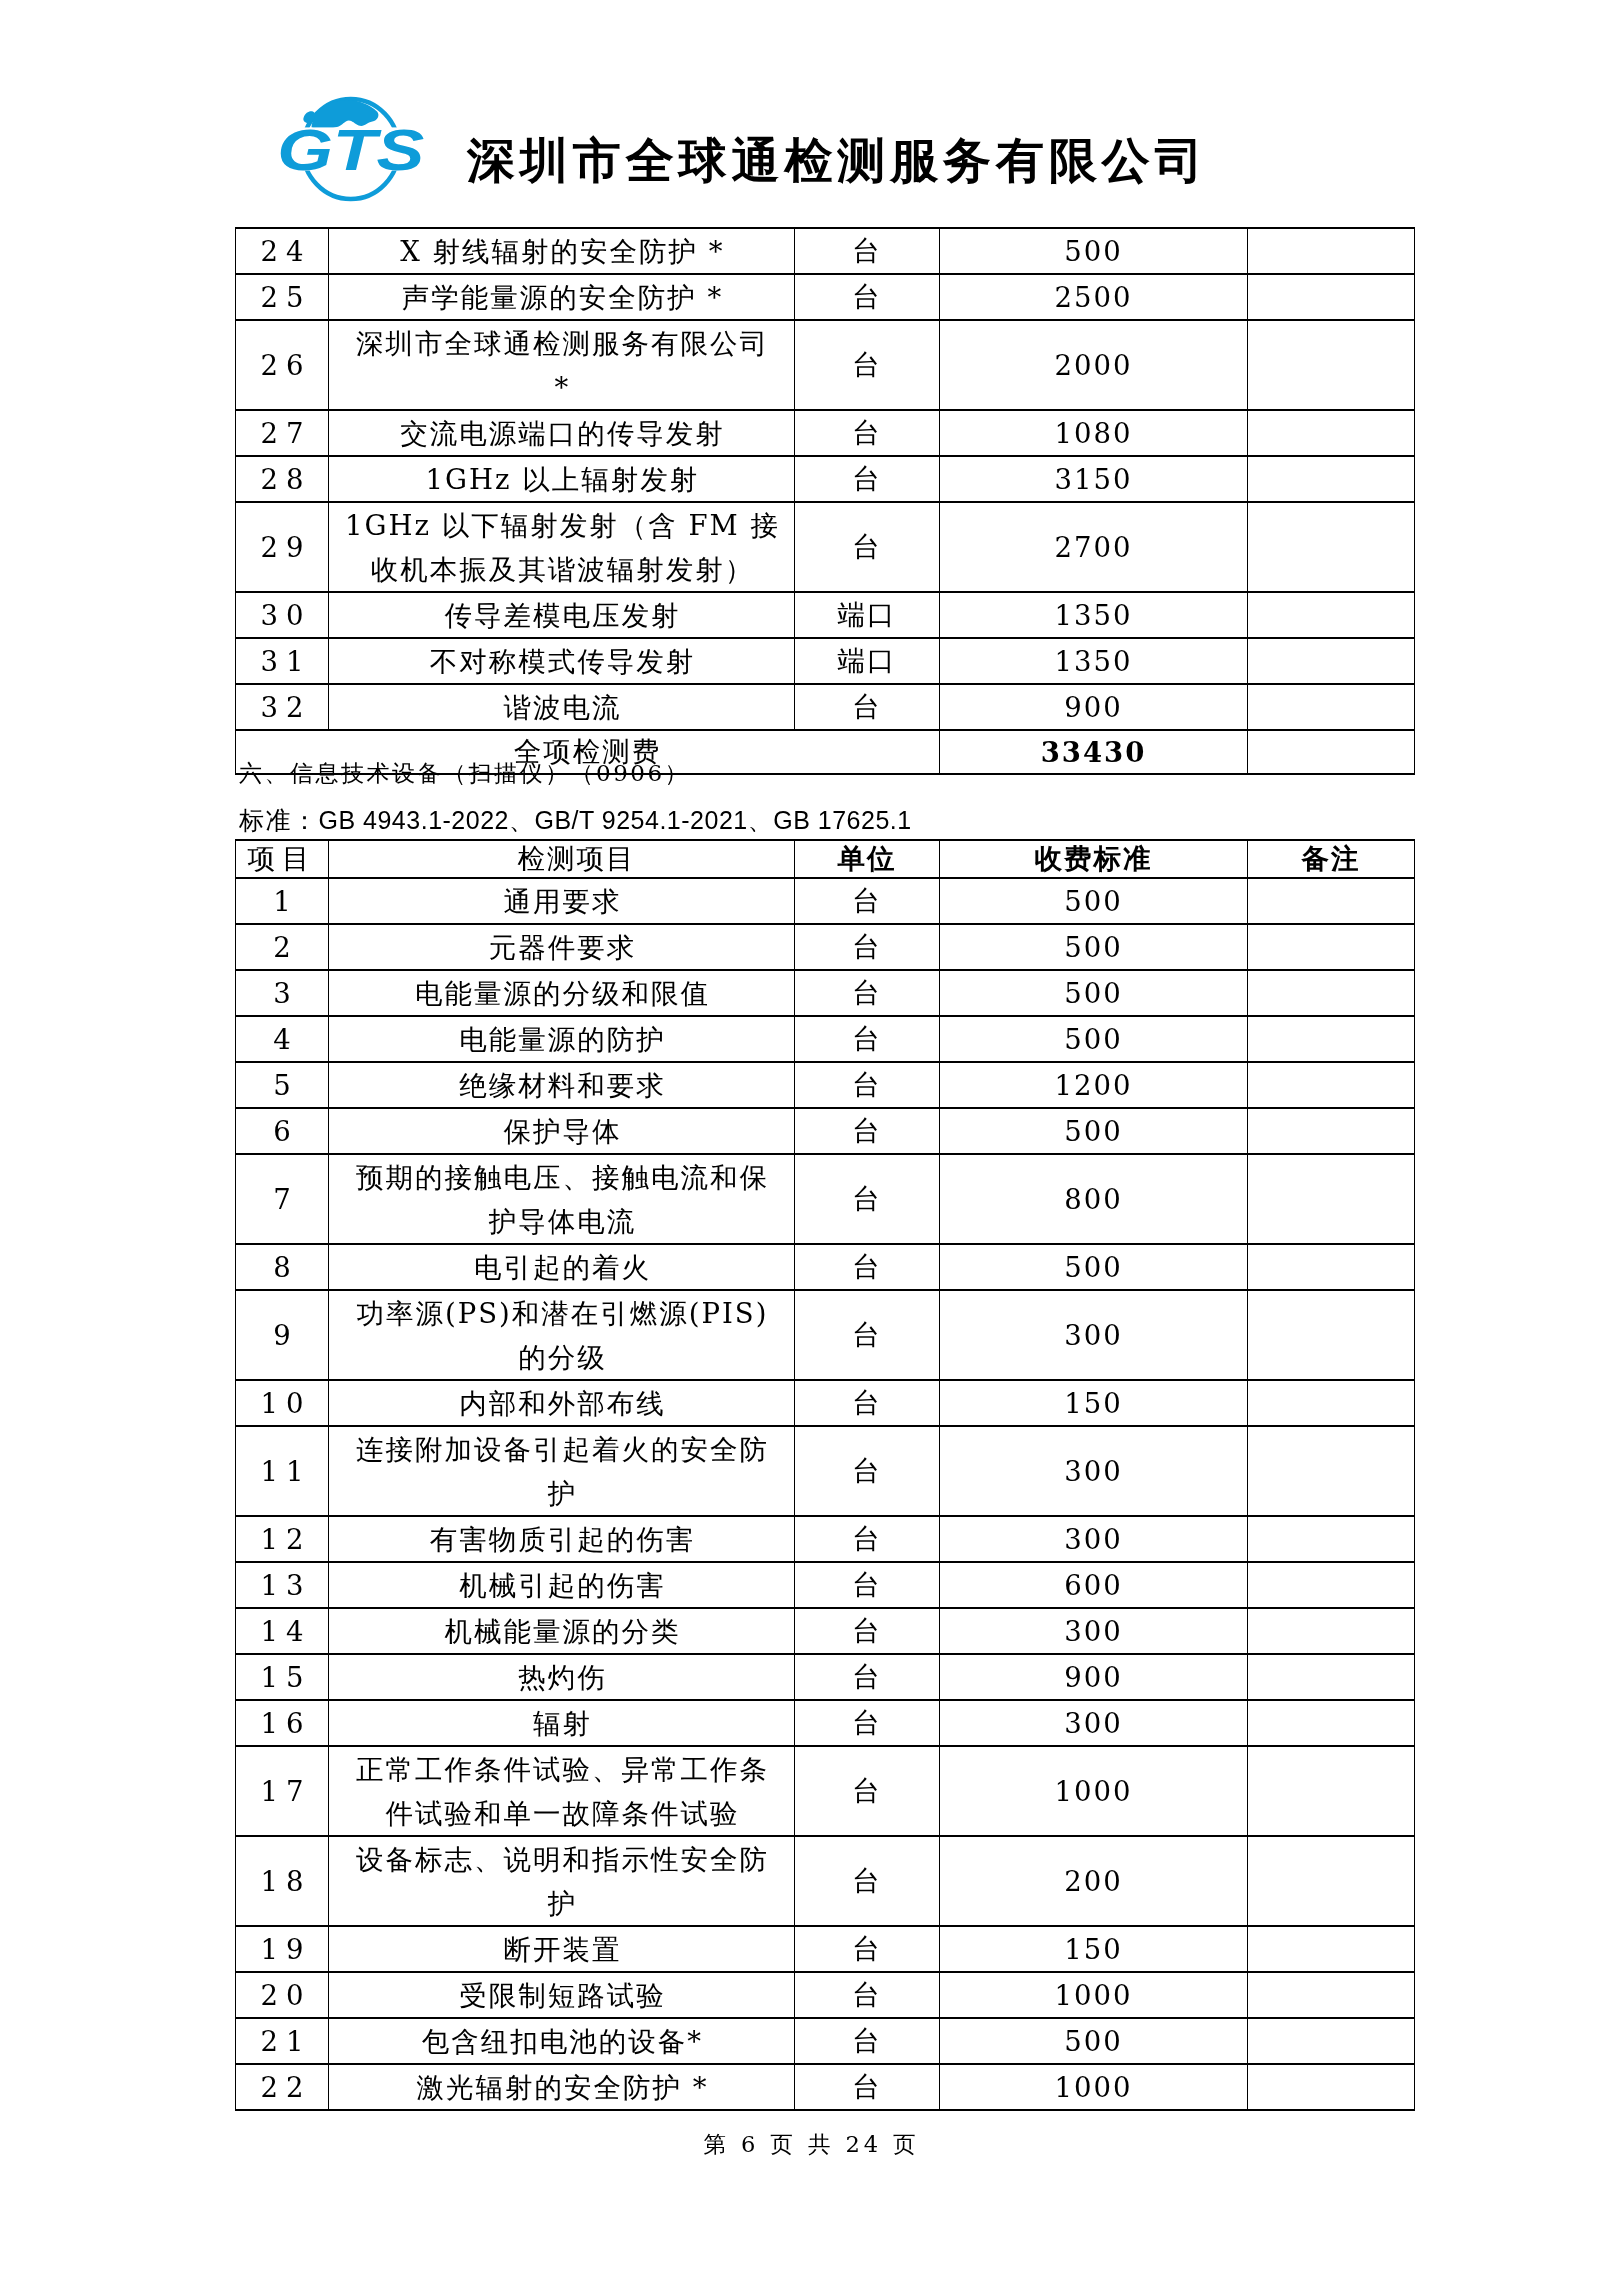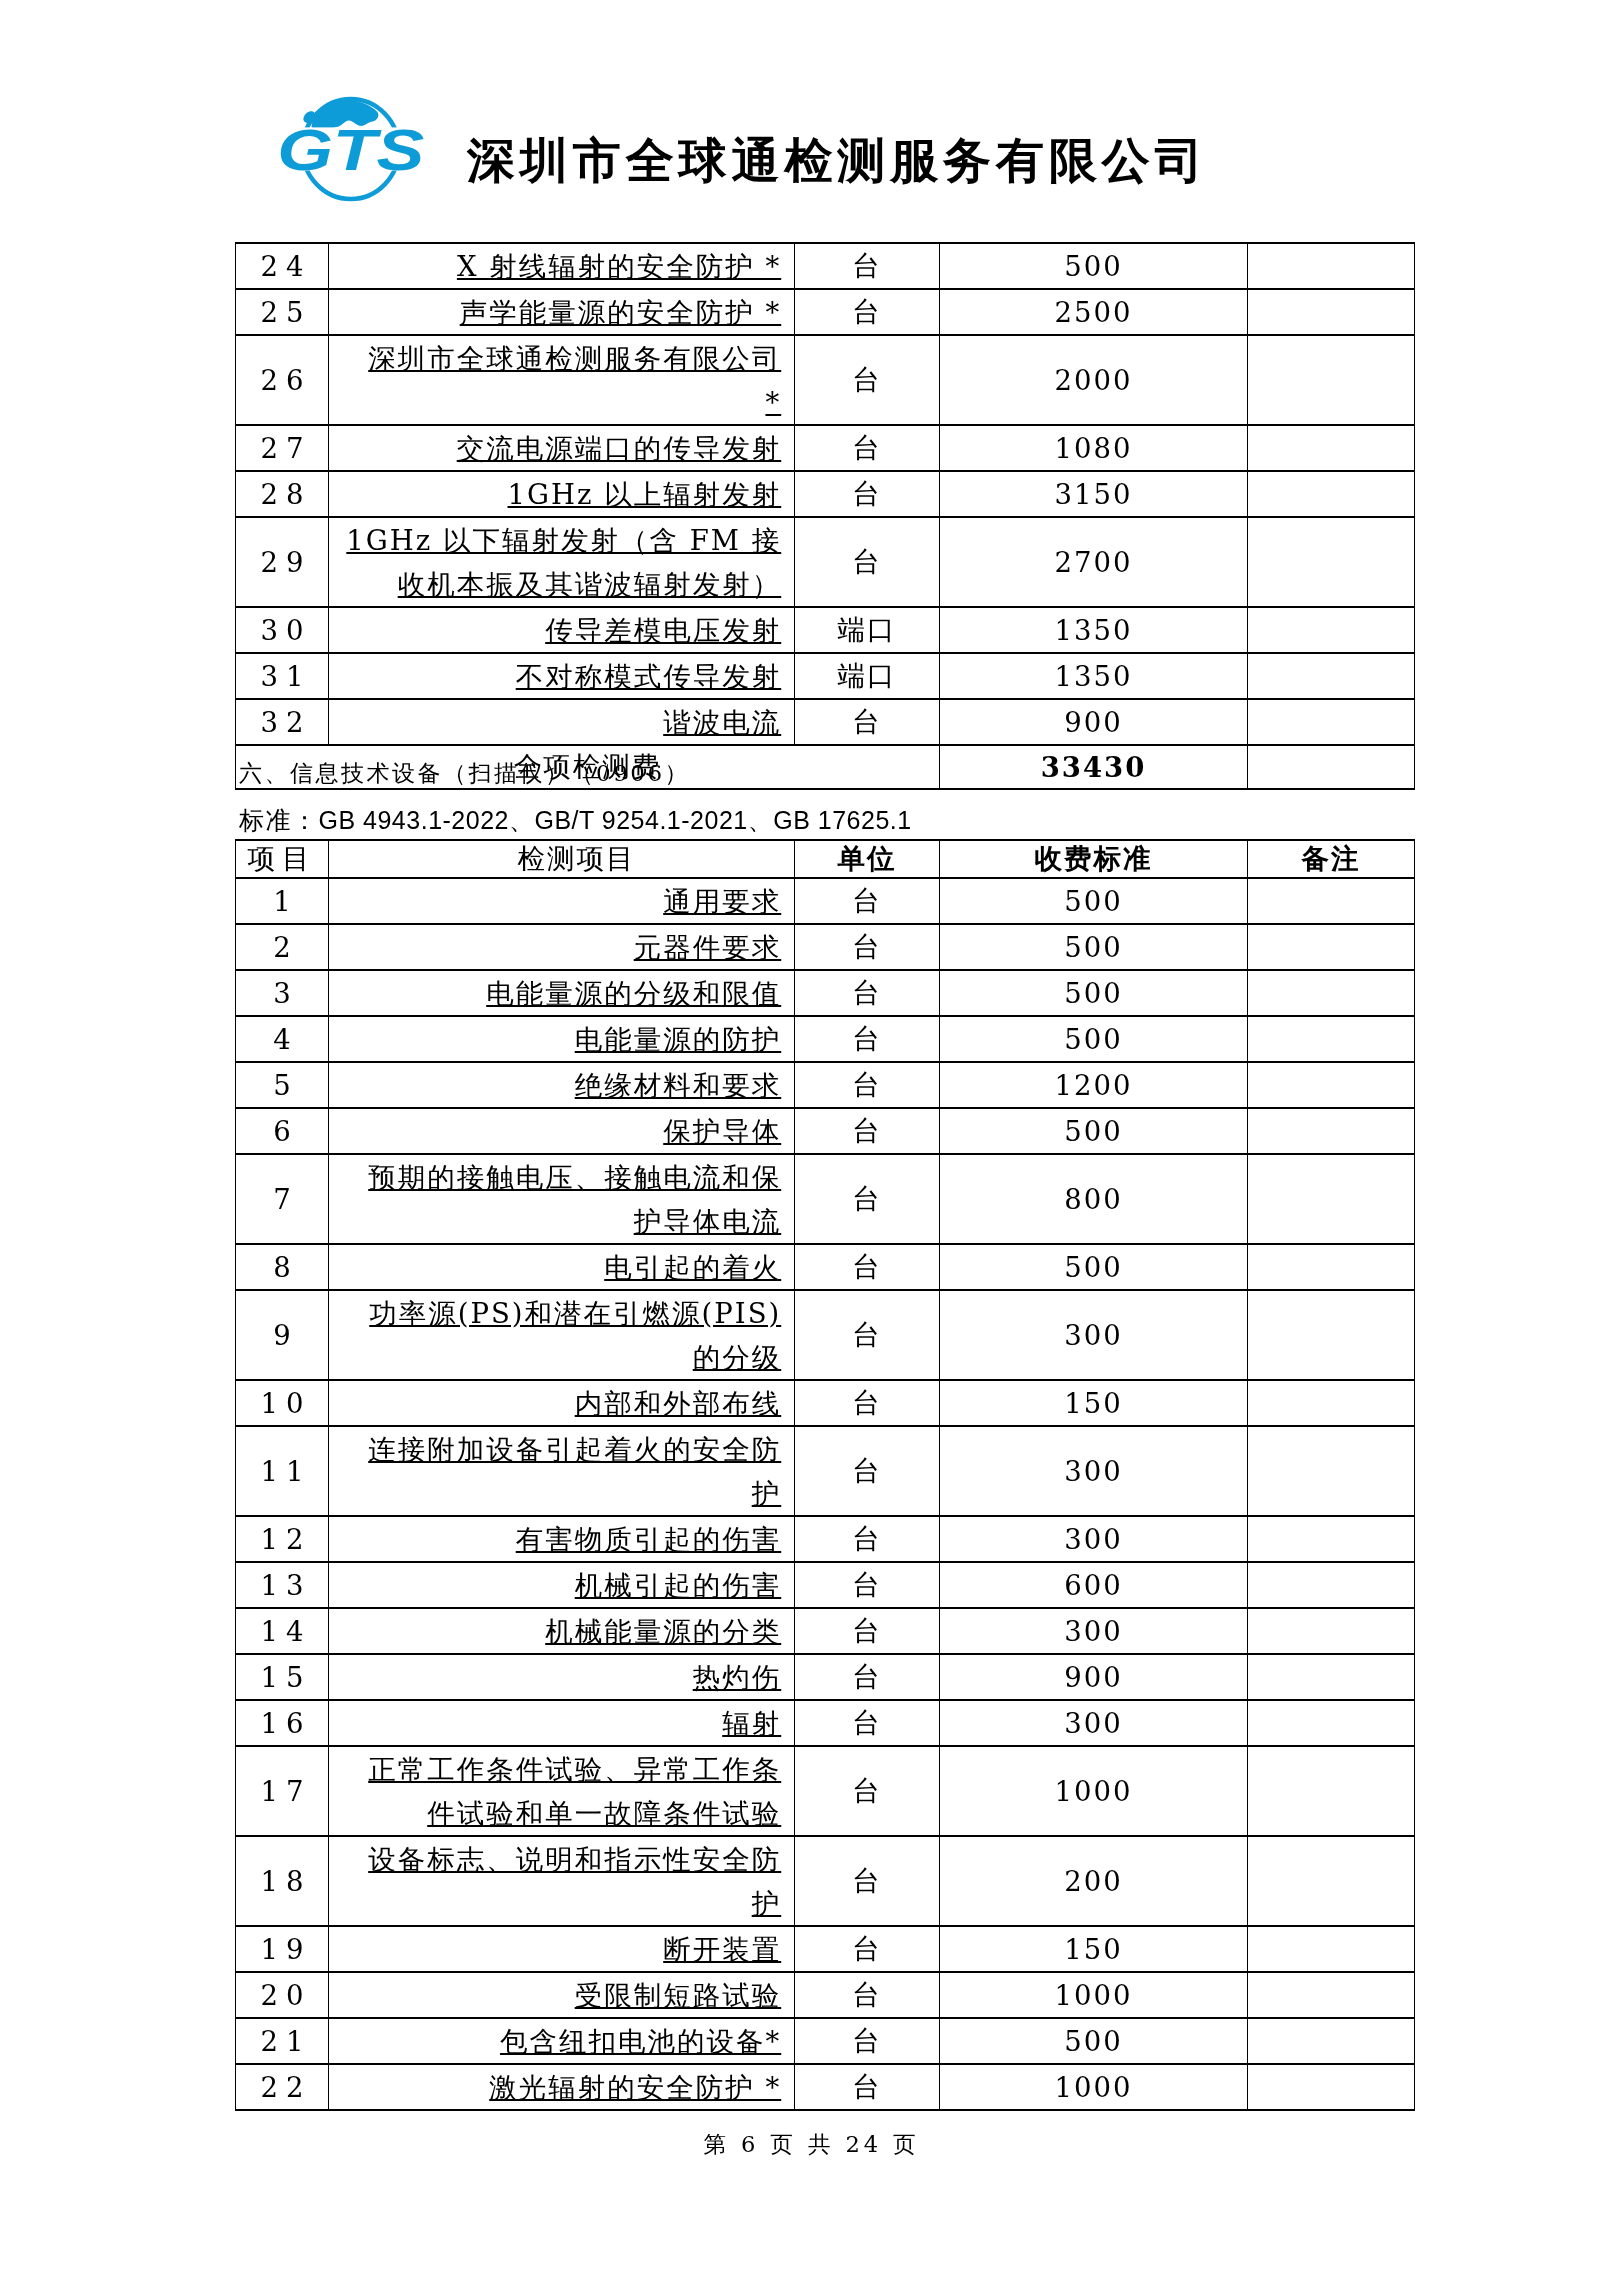--- a/index.html
+++ b/index.html
@@ -22,41 +22,41 @@
     font-size:48px; font-weight:600; letter-spacing:4.9px;
     white-space:nowrap;
   }
 
   
   table {
     position:absolute; left:235px;
     width:1179px;
     border-collapse:collapse; table-layout:fixed;
   }
-  #table1 { top:242px;border-radius:21px; }
+  #table1 { top:227px;border-radius:21px; }
   #table2 { top:839px; }
   col.c-no   { width:93px; }
   col.c-item { width:466px; }
   col.c-unit { width:145px; }
   col.c-fee  { width:308px; }
   col.c-note { width:167px; }
 
   td, th {
     border:1px solid #000;
     border-top-width:2px; border-bottom-width:2px;
     font-size:27.5px; font-weight:400;
     vertical-align:middle;
     overflow:hidden;
   }
   tr.h1 { height:44px; }
   tr.h2 { height:87px; }
   tr.hh { height:33px; }
 
   td.no   { text-align:center; letter-spacing:7.9px; text-indent:7.9px; }
-  td.item { text-align:right; padding:0 12.8px 0 14.7px; letter-spacing:2px; line-height:44px;text-decoration:underline; }
+  td.item { text-align:center; padding:0 12.8px 0 14.7px; letter-spacing:2px; line-height:44px; }
   td.unit { text-align:center; letter-spacing:2px; }
   td.fee  { text-align:center; letter-spacing:2px; }
   td.note { }
   td.total-label { text-align:center; letter-spacing:2px; }
   td.total-fee   { text-align:center; letter-spacing:2px; font-weight:700; }
 
   th.no   { text-align:center; letter-spacing:6.9px; font-weight:400; }
   th.item { text-align:center; padding-left:30px; letter-spacing:2px; font-weight:400; }
   th.unit, th.fee, th.note { text-align:center; letter-spacing:2px; font-weight:700; }
 

